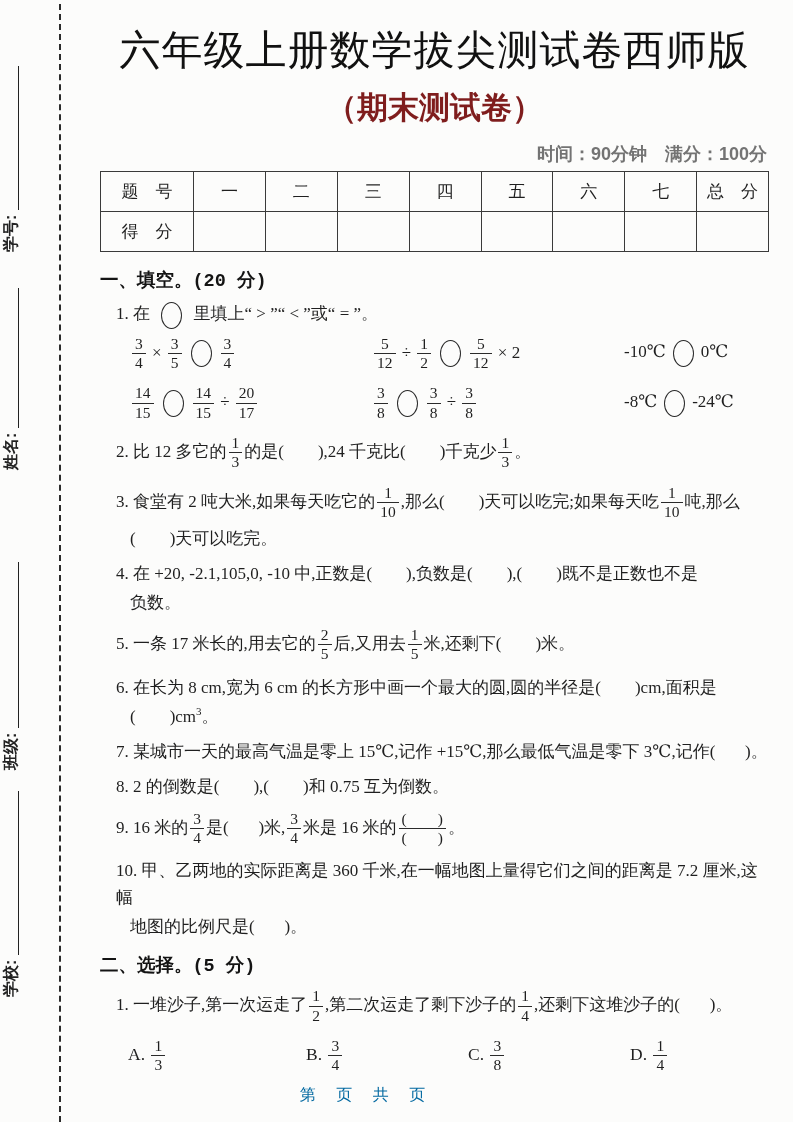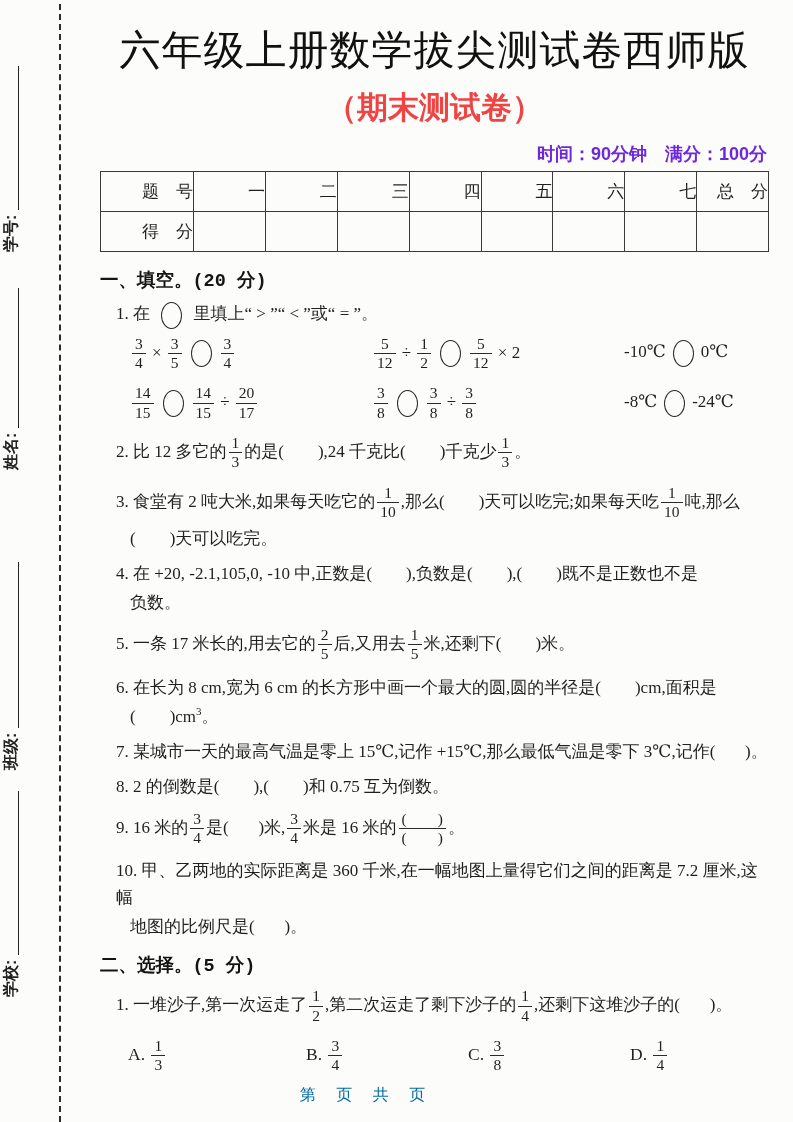--- a/index.html
+++ b/index.html
@@ -20,29 +20,29 @@
   .side-label{white-space:pre;line-height:24px;}
   .side-line{flex:1;border-bottom:1.7px solid #222;margin:0 0 4px 5px;}
   
   main{position:absolute;left:100px;right:24px;top:0;}
   .title{
     margin-top:24px;text-align:center;font-weight:400;font-size:41px;line-height:1.3;
     letter-spacing:1px;font-family:"Liberation Sans","DejaVu Sans",sans-serif;color:#111;
   }
   .subtitle{
     margin-top:10px;text-align:center;font-weight:700;font-size:31px;
-    font-family:"Liberation Sans","DejaVu Sans",sans-serif;color:#ef4444;
+    font-family:"Liberation Sans","DejaVu Sans",sans-serif;color:#7f1d1d;
   }
   .meta{
     margin-top:13px;text-align:right;font-weight:700;font-size:18px;
-    font-family:"Liberation Sans","DejaVu Sans",sans-serif;padding-right:2px;color:#6d28d9;
+    font-family:"Liberation Sans","DejaVu Sans",sans-serif;padding-right:2px;color:#737373;
   }
   
   table.score{border-collapse:collapse;width:100%;margin-top:5px;font-size:17px;table-layout:fixed;}
-  table.score td{border:1.7px solid #3a3a3a;height:39px;text-align:right;padding:0;}
+  table.score td{border:1.7px solid #3a3a3a;height:39px;text-align:center;padding:0;}
   table.score td.first{width:92px;}
   
   .sec-heading{
     margin:15px 0 0 0;font-weight:700;font-size:18.5px;color:#141414;
     font-family:Liberation Mono, monospace;
   }
   .qline{margin:8px 0 0 16px;font-size:17px;line-height:27px;white-space:pre-wrap;}
   .cont{margin-left:30px;margin-top:2px;}
   .cmp-grid{
     display:grid;grid-template-columns:242px 252px auto;

